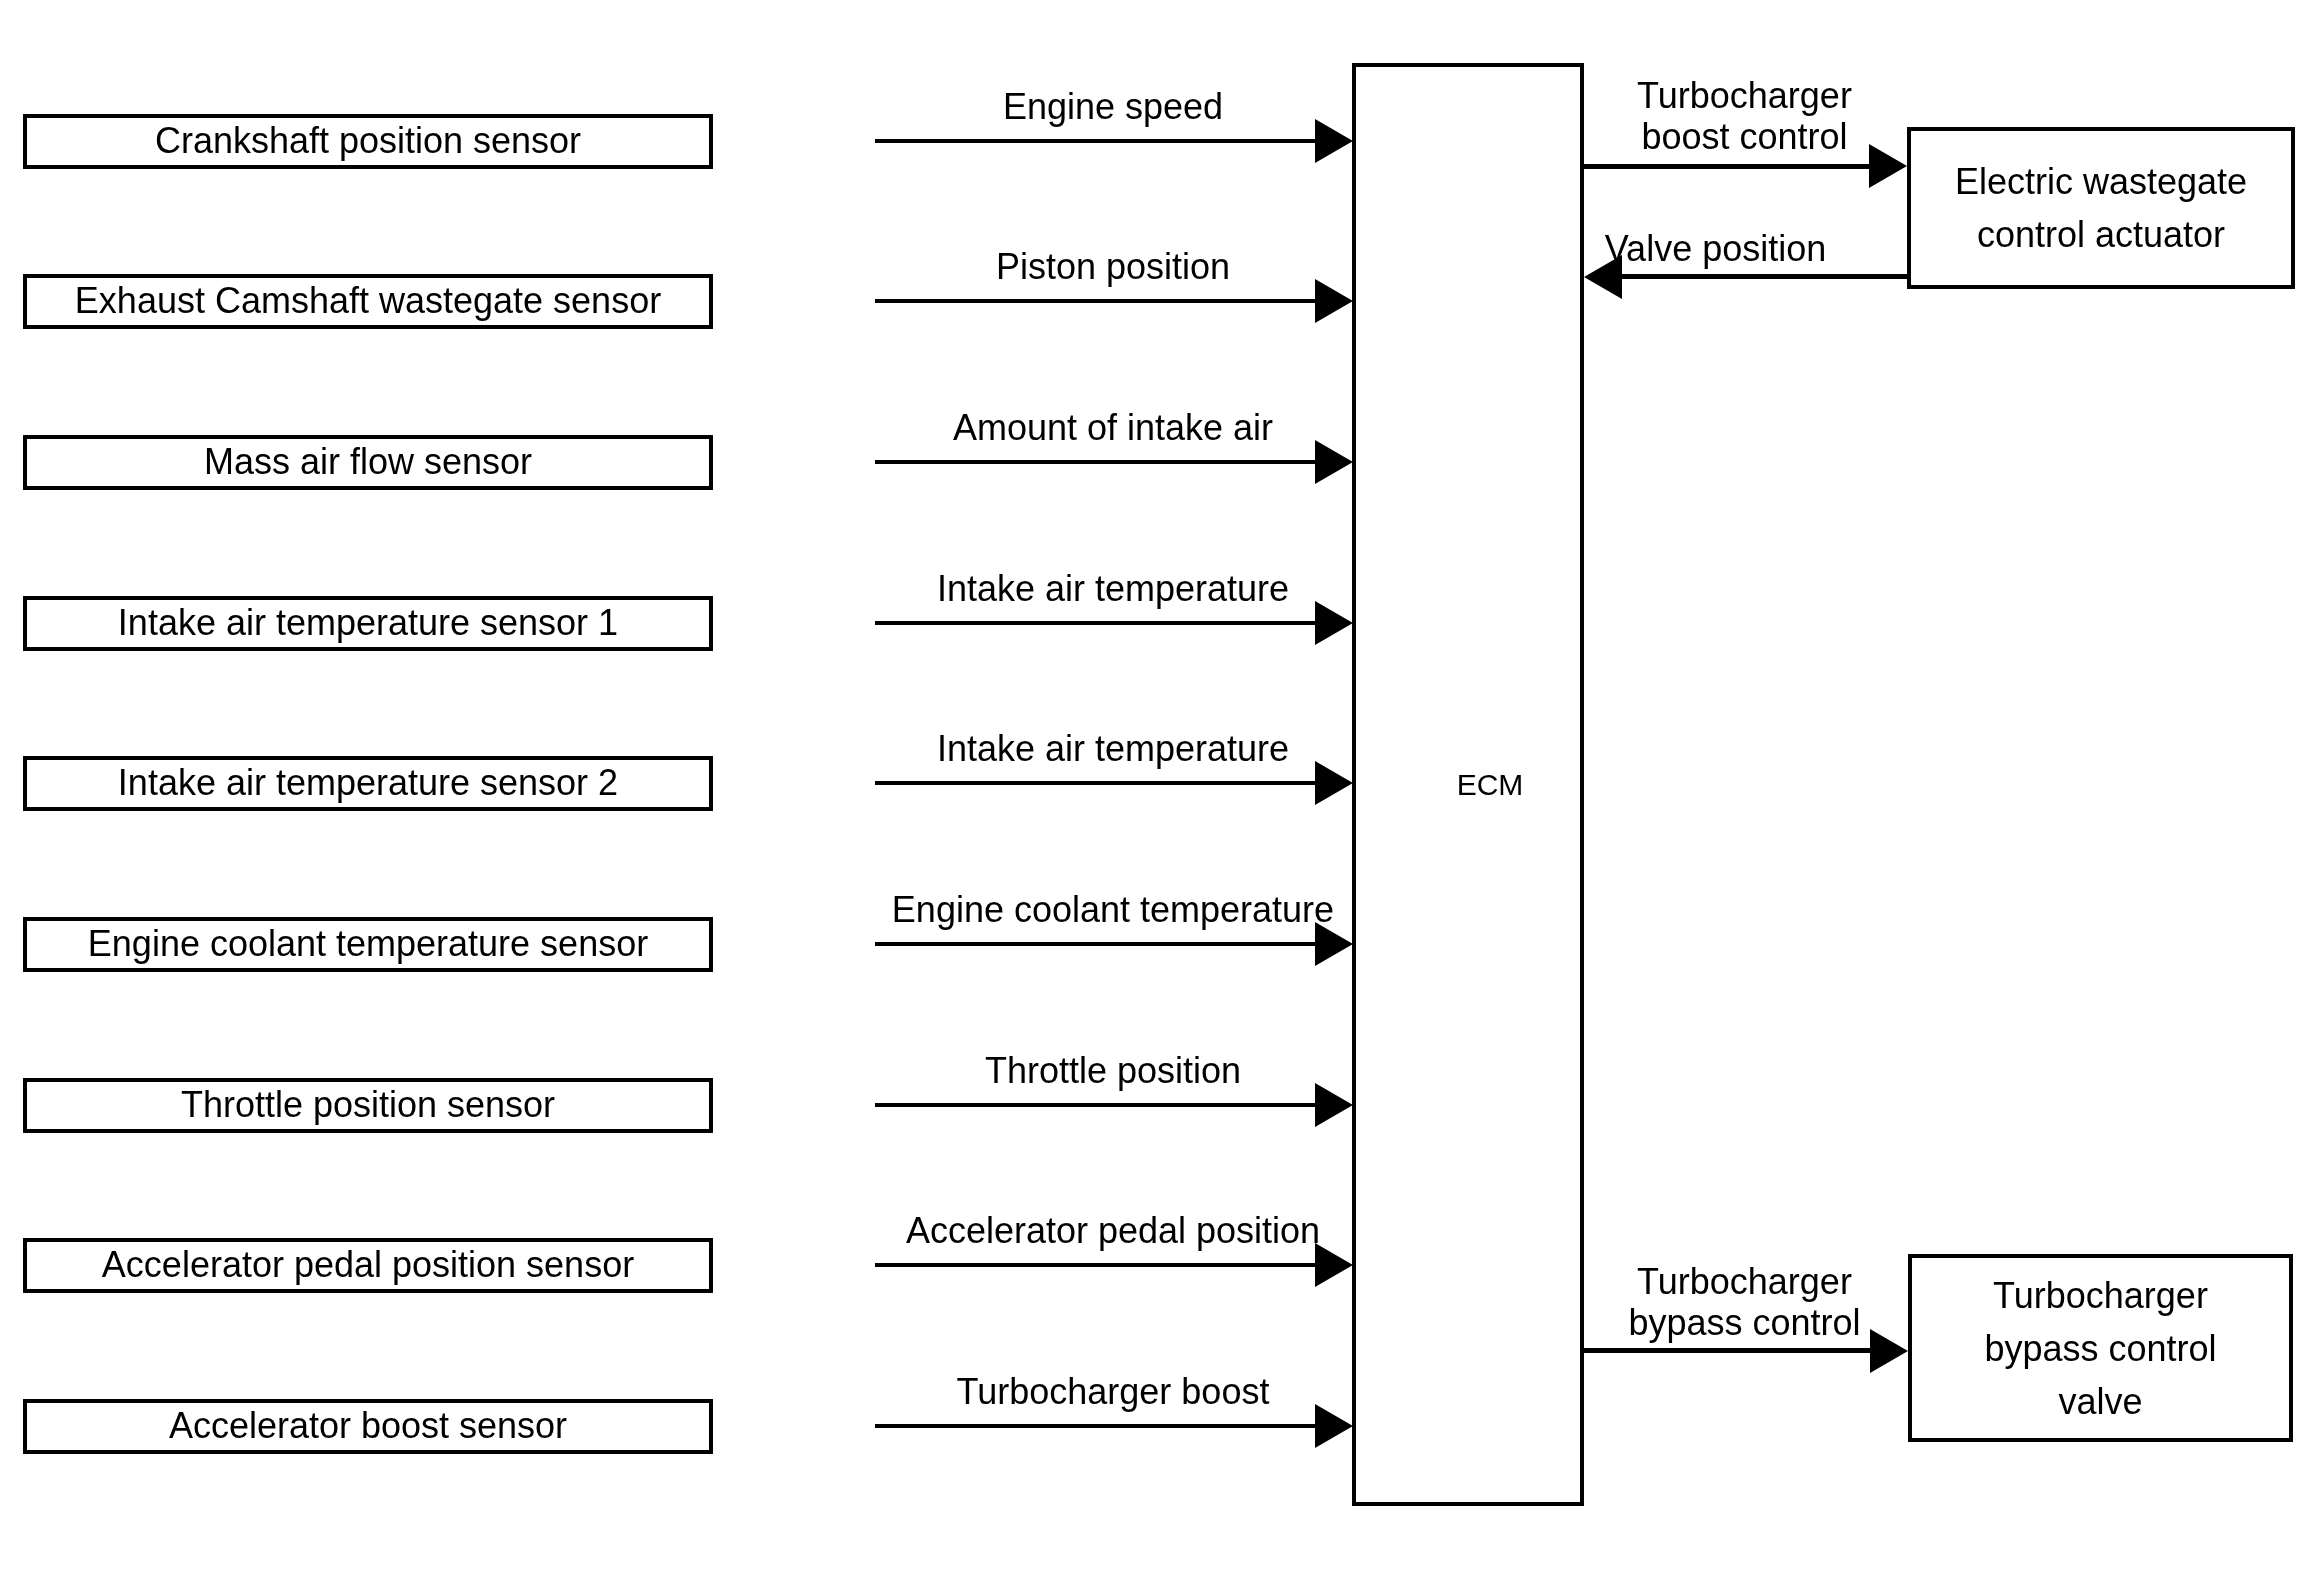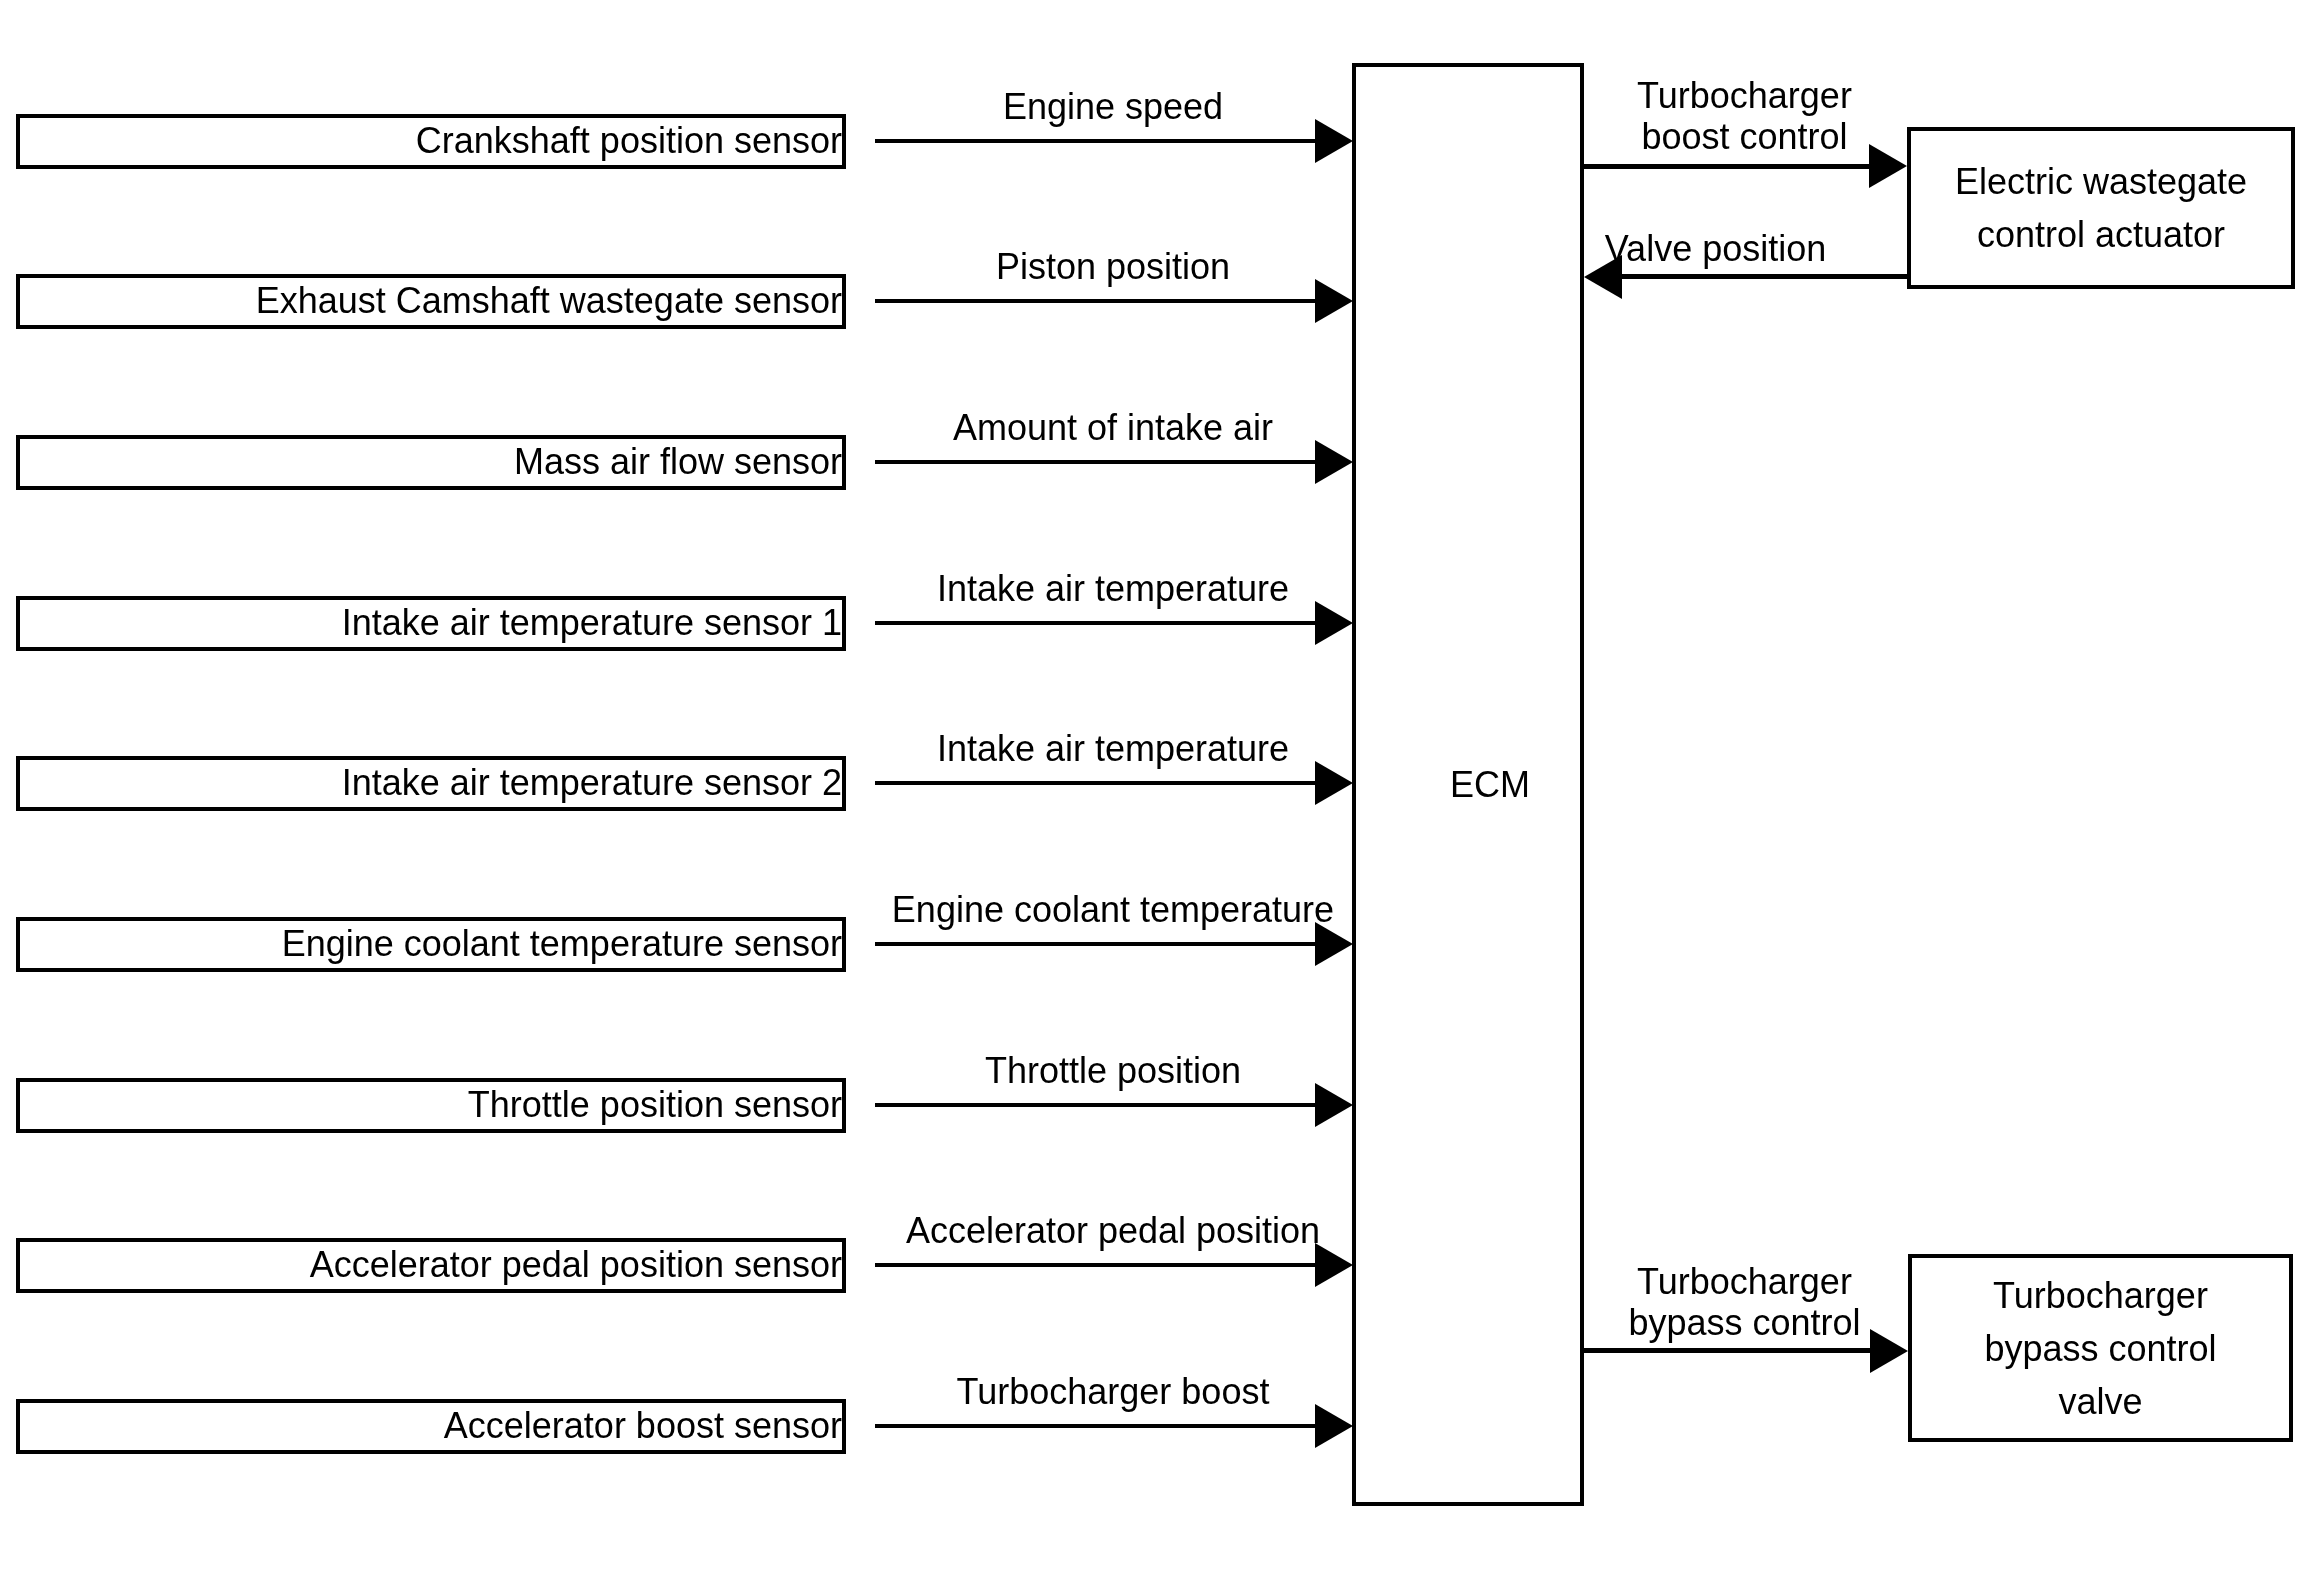--- a/index.html
+++ b/index.html
@@ -45,34 +45,33 @@
   .lbl{
     position:absolute;
     font-size:36px;
     line-height:41px;
     white-space:nowrap;
   }
   .lbl.center{text-align:center;}
   
   .row{position:absolute;left:0;top:0;width:100%;height:0;}
   .row .sensor-box{
-    left:16px;
-    width:830px;
+    left:23px;
+    width:690px;
     height:55px;
     top:-27.5px;
     font-size:36px;
-    justify-content:flex-end;
   }
   .row .sig-line{left:875px;width:440px;top:-2.3px;}
   .row .sig-arrow{left:1315px;top:-22px;}
   .row .sig-label{left:875px;width:476px;top:-55px;}
   
   #ecm-box{
     left:1352px;top:63px;width:232px;height:1443px;
-    font-size:36px;
+    font-size:30px;
     padding-left:44px;
   }
   
   #wastegate-box{
     left:1907px;top:127px;width:388px;height:162px;
     font-size:36px;line-height:53px;
   }
   #boost-line{left:1584px;top:164px;width:287px;}
   #boost-arrow{left:1869px;top:144px;}
   #boost-label{left:1601px;top:75px;width:287px;}

